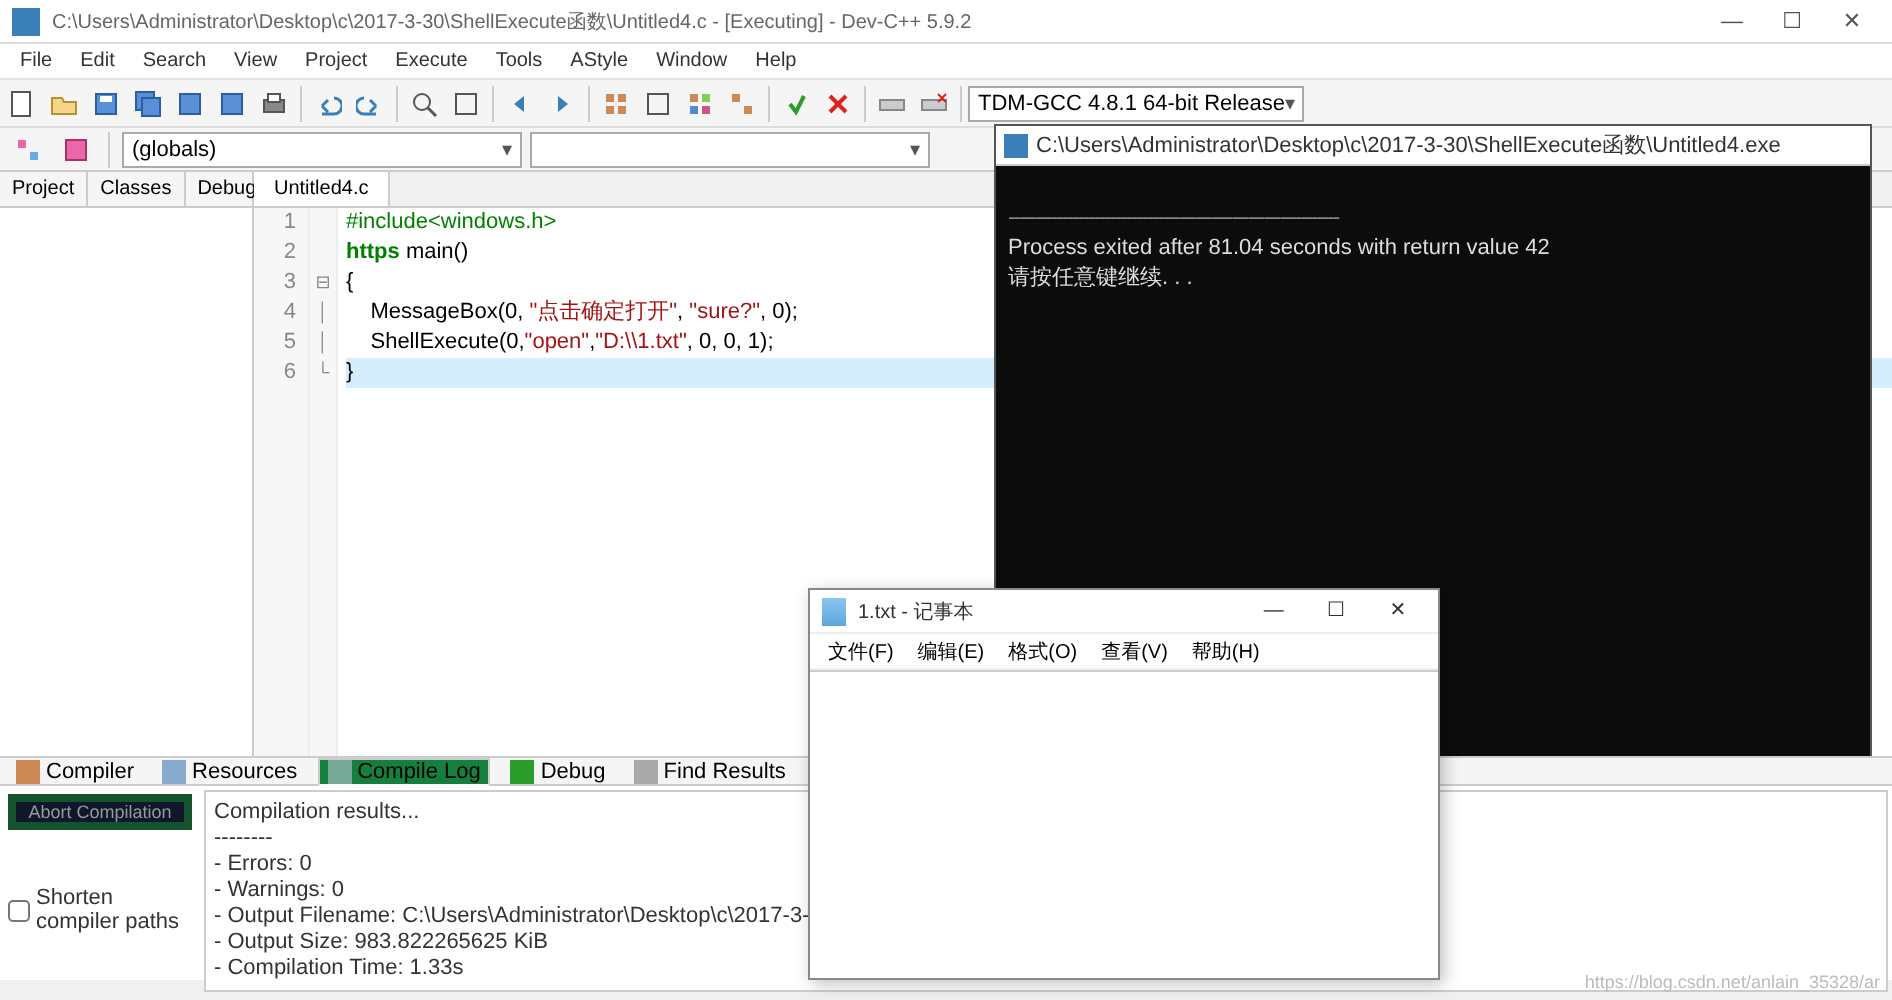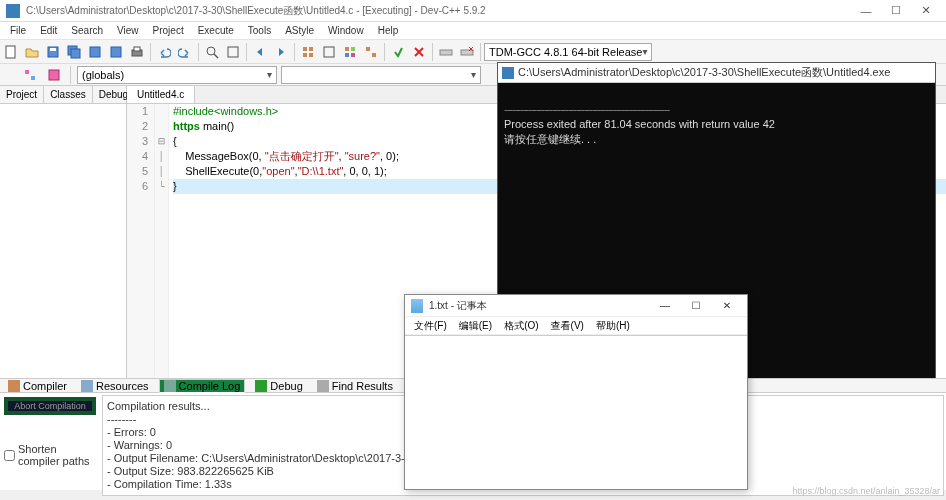--- a/index.html
+++ b/index.html
@@ -9,21 +9,21 @@
 .titlebar .title{flex:1;color:#666;font-size:10px}
 .winctl{display:flex;gap:2px}
 .winctl span{width:28px;height:18px;display:flex;align-items:center;justify-content:center;color:#555;cursor:pointer}
 .menubar{height:18px;background:#fff;display:flex;align-items:center;padding:0 4px;gap:2px;border-bottom:1px solid #e5e5e5}
 .menubar span{padding:0 6px;color:#333;font-size:10px;cursor:pointer}
 .toolbar{height:24px;background:#f5f5f5;display:flex;align-items:center;padding:0 1px;gap:1px;border-bottom:1px solid #ddd}
 .tb-btn{width:20px;height:20px;display:flex;align-items:center;justify-content:center;cursor:pointer;border:1px solid transparent}
 .tb-sep{width:1px;height:18px;background:#ccc;margin:0 2px}
 .tb-combo{height:18px;border:1px solid #aaa;background:#fff;padding:0 4px;font-size:10px;display:flex;align-items:center;min-width:140px}
 .tb-combo::after{content:"▾";margin-left:auto;color:#555}
-.toolbar2{height:22px;background:#f5f5f5;display:flex;align-items:center;padding:0 20px;gap:4px;border-bottom:1px solid #ccc}
+.toolbar2{height:22px;background:#f5f5f5;display:flex;align-items:center;padding:0 4px;gap:4px;border-bottom:1px solid #ccc}
 .main{display:flex;height:312px}
 .project-panel{width:127px;background:#fff;border-right:1px solid #ccc;display:flex;flex-direction:column}
 .ptabs{display:flex;height:18px;background:#f5f5f5;border-bottom:1px solid #ccc}
 .ptab{padding:0 6px;font-size:10px;display:flex;align-items:center;border-right:1px solid #ccc;cursor:pointer}
 .editor{flex:1;background:#fff;display:flex;flex-direction:column;position:relative}
 .etabs{height:18px;background:#f0f0f0;display:flex;border-bottom:1px solid #ccc}
 .etab{padding:0 10px;font-size:10px;display:flex;align-items:center;background:#fff;border-right:1px solid #ccc}
 .code{flex:1;display:flex;background:#fff;font-family:Consolas,monospace;font-size:11px;line-height:15px}
 .gutter{width:28px;text-align:right;padding-right:6px;color:#888;background:#f7f7f7;border-right:1px solid #eee;user-select:none}
 .fold{width:14px;background:#f7f7f7;border-right:1px solid #eee}
@@ -33,21 +33,21 @@
 .src .hl{background:#d4eefe}
 .kw{color:#008000;font-weight:bold}
 .pp{color:#008000}
 .str{color:#a31515}
 .fn{color:#000}
 .console{position:absolute;left:497px;top:62px;width:439px;height:370px;background:#0c0c0c;border:1px solid #555}
 .console .ctitle{height:20px;background:#fff;display:flex;align-items:center;padding:0 4px;font-size:10px;color:#333;border-bottom:1px solid #ccc}
 .console .ctitle .cicon{width:12px;height:12px;background:#3a7fb8;margin-right:4px}
 .console .cbody{padding:4px 6px;color:#ddd;font-family:"NSimSun",monospace;font-size:11px;line-height:15px}
 .console .cbody .dash{color:#888;letter-spacing:-1px;overflow:hidden;white-space:nowrap}
-.notepad{position:absolute;left:404px;top:294px;width:344px;height:196px;background:#fff;border:1px solid #888;box-shadow:2px 2px 8px rgba(0,0,0,.25);z-index:10}
+.notepad{position:absolute;left:404px;top:294px;width:316px;height:196px;background:#fff;border:1px solid #888;box-shadow:2px 2px 8px rgba(0,0,0,.25);z-index:10}
 .notepad .ntitle{height:22px;display:flex;align-items:center;padding:0 6px;border-bottom:1px solid #eee}
 .notepad .ntitle .nicon{width:12px;height:14px;background:linear-gradient(#8bc5f0,#5aa8e0);margin-right:6px}
 .notepad .ntitle .nt{flex:1;font-size:10px;color:#333}
 .notepad .ntitle .nc span{width:28px;height:18px;display:inline-flex;align-items:center;justify-content:center;color:#333;cursor:pointer;font-size:10px}
 .notepad .nmenu{height:18px;display:flex;align-items:center;padding:0 4px;gap:2px;border-bottom:1px solid #eee}
 .notepad .nmenu span{padding:0 5px;font-size:10px;cursor:pointer}
 .notepad .nbody{height:154px;border-top:1px solid #ccc}
 .bottom{position:absolute;left:0;top:378px;width:946px;height:112px;background:#fff;border-top:1px solid #ccc;display:flex;flex-direction:column}
 .btabs{height:20px;background:#f5f5f5;display:flex;align-items:center;border-bottom:1px solid #ccc;padding:0 4px;gap:6px}
 .btab{display:flex;align-items:center;gap:3px;padding:0 4px;font-size:10px;cursor:pointer}

